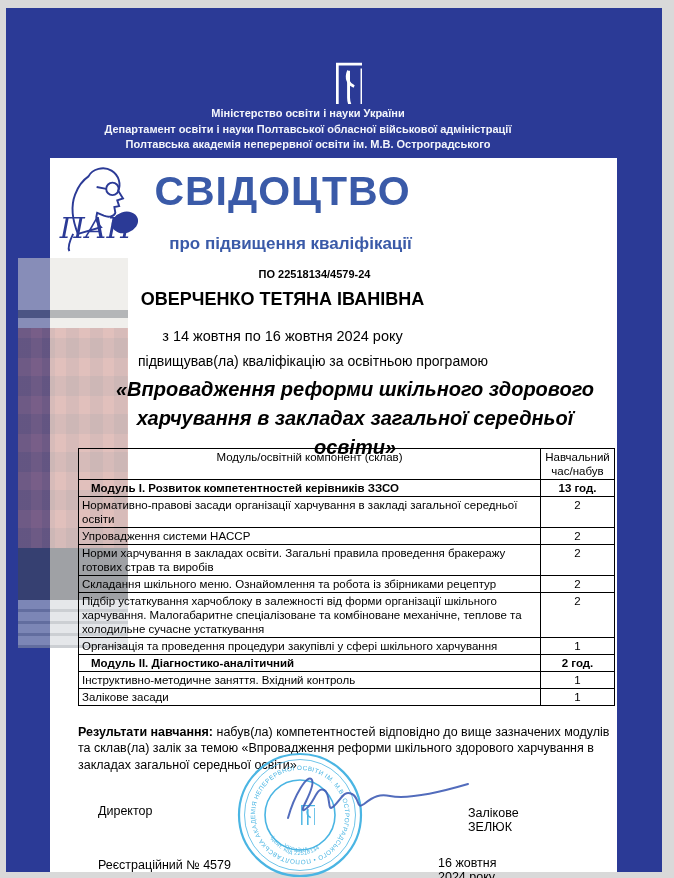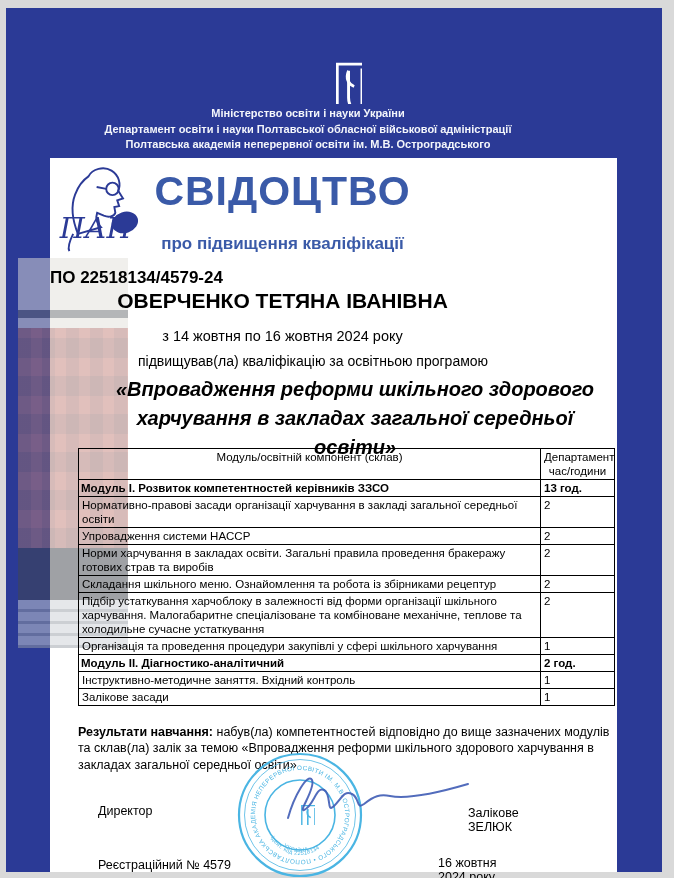--- a/index.html
+++ b/index.html
@@ -51,29 +51,29 @@
   .page{
     position:absolute;left:50px;top:158px;width:465px;height:714px;z-index:2;
     color:#000;
   }
   .title{
     position:absolute;left:0;top:10px;width:100%;text-align:center;
     color:#3a5aa8;font-size:41px;font-weight:bold;letter-spacing:1px;
   }
   .subtitle{
     position:absolute;left:0;top:76px;width:100%;text-align:center;
-    color:#3a5aa8;font-size:17px;font-weight:bold;
+    color:#3a5aa8;font-size:17px;font-weight:bold;padding-left:8px;
   }
   .cert-number{
-    position:absolute;left:0;top:110px;width:100%;
-    font-size:17px;font-weight:bold;
+    position:absolute;left:0;top:110px;width:100%;text-align:center;
+    font-size:11px;font-weight:bold;padding-left:32px;
   }
   .holder-name{
     position:absolute;left:0;top:131px;width:100%;text-align:center;
-    font-size:21px;font-weight:bold;
+    font-size:18px;font-weight:bold;
   }
   .period{
     position:absolute;left:0;top:170px;width:100%;text-align:center;font-size:14.5px;
   }
   .intro{
     position:absolute;left:88px;top:195px;font-size:14px;
   }
   .program{
     position:absolute;left:55px;top:217px;width:500px;text-align:center;
     font-size:20px;font-weight:bold;font-style:italic;line-height:1.45;
@@ -84,23 +84,23 @@
     border-collapse:collapse;table-layout:fixed;
     font-size:11.5px;line-height:1.22;
   }
   table.modules col.c-topic{width:462px;}
   table.modules col.c-hours{width:74px;}
   table.modules th,table.modules td{
     border:1px solid #000;padding:1px 3px;vertical-align:top;
   }
   table.modules th{font-weight:normal;text-align:center;}
   td.topic{padding-left:6px;}
-  td.hours{}
+  td.hours{text-align:center;}
   tr.module-row td{font-weight:bold;}
-  tr.module-row td.topic{padding-left:2px;}
+  tr.module-row td.topic{padding-left:12px;}
   
   .results{
     position:absolute;left:28px;top:566px;width:540px;
     font-size:12.5px;line-height:1.3;
   }
   .results .lbl{font-weight:bold;}
   
   .director-label{position:absolute;left:48px;top:646px;font-size:12.5px;}
   .director-name{position:absolute;left:418px;top:648px;font-size:12.5px;}
   .reg-number{position:absolute;left:48px;top:700px;font-size:12.5px;}
@@ -173,21 +173,21 @@
   <div class="program">«Впровадження реформи шкільного здорового харчування в закладах загальної середньої освіти»</div>
 
   <table class="modules">
     <colgroup>
         <col class="c-topic">
         <col class="c-hours">
       </colgroup>
     <thead>
       <tr>
         <th>Модуль/освітній компонент (склав)</th>
-        <th>Департамент час/години</th>
+        <th>Навчальний час/набув</th>
       </tr>
     </thead>
     <tbody>
       <tr class="module-row">
         <td class="topic">Модуль І. Розвиток компетентностей керівників ЗЗСО</td>
         <td class="hours">13 год.</td>
       </tr>
       <tr>
         <td class="topic">Нормативно-правові засади організації харчування в закладі загальної середньої освіти</td>
         <td class="hours">2</td>

